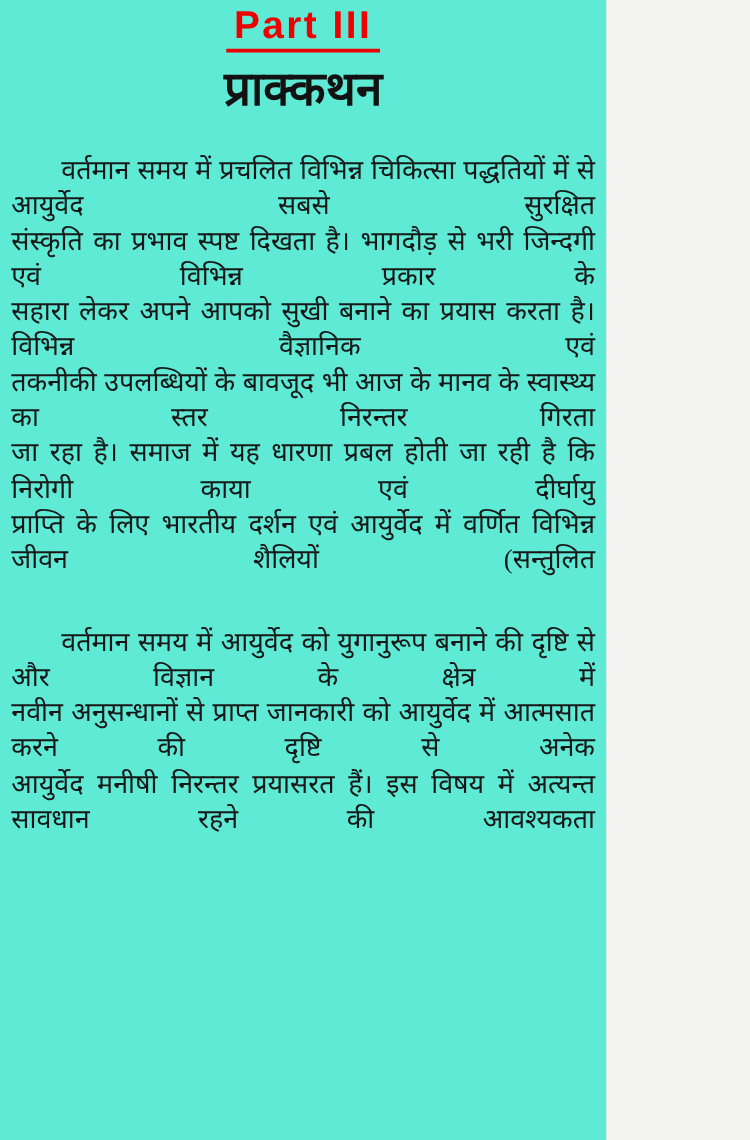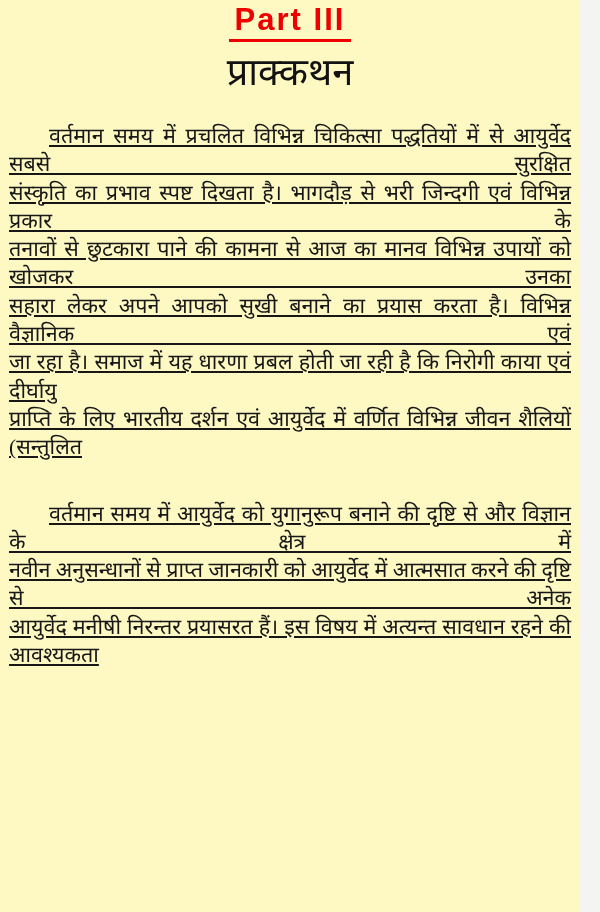--- a/index.html
+++ b/index.html
@@ -3,22 +3,22 @@
 <meta charset="utf-8">
 <style>
   html,body{margin:0;padding:0;}
   body{
     width:600px;height:912px;
     background:#f4f4f2;
     font-family:"Liberation Serif", serif;
   }
   .page{
     position:relative;
-    width:580px;height:912px;
-    background:#fef9c3;
+    width:485px;height:912px;
+    background:#5eead4;
     color:#171717;
     overflow:hidden;
     box-sizing:border-box;
   }
   .part-title-wrap{
     text-align:center;
     padding-top:2px;
   }
   .part-title{
     display:inline-block;
@@ -26,31 +26,30 @@
     font-weight:bold;
     font-size:31px;
     line-height:36px;
     color:#ee0000;
     letter-spacing:2px;
     border-bottom:3px solid #ee0000;
     padding:0 6px 1px 6px;
   }
   .heading{
     text-align:center;
-    font-weight:normal;
+    font-weight:bold;
     font-size:38px;
     line-height:46px;
     margin-top:7px;
     color:#121212;
   }
   .body-text{
     padding:0 9px;
     margin-top:27px;
     font-size:21.5px;
-    text-decoration:underline;
   }
   .para{margin:0;}
   .para + .para{margin-top:38px;}
   .line{
     line-height:28.3px;
     text-align:justify;
     text-align-last:justify;
     color:#171717;
   }
   .line.indent{text-indent:40px;}
@@ -65,22 +64,22 @@
     <span class="part-title">Part III</span>
   </div>
 
   <div class="heading">प्राक्कथन</div>
 
   <div class="body-text">
 
     <div class="para p1">
       <div class="line indent">वर्तमान समय में प्रचलित विभिन्न चिकित्सा पद्धतियों में से आयुर्वेद सबसे सुरक्षित</div>
       <div class="line">संस्कृति का प्रभाव स्पष्ट दिखता है। भागदौड़ से भरी जिन्दगी एवं विभिन्न प्रकार के</div>
-      <div class="line">तनावों से छुटकारा पाने की कामना से आज का मानव विभिन्न उपायों को खोजकर उनका</div>
       <div class="line">सहारा लेकर अपने आपको सुखी बनाने का प्रयास करता है। विभिन्न वैज्ञानिक एवं</div>
+      <div class="line">तकनीकी उपलब्धियों के बावजूद भी आज के मानव के स्वास्थ्य का स्तर निरन्तर गिरता</div>
       <div class="line">जा रहा है। समाज में यह धारणा प्रबल होती जा रही है कि निरोगी काया एवं दीर्घायु</div>
       <div class="line">प्राप्ति के लिए भारतीय दर्शन एवं आयुर्वेद में वर्णित विभिन्न जीवन शैलियों (सन्तुलित</div>
     </div>
 
     <div class="para p2">
       <div class="line indent">वर्तमान समय में आयुर्वेद को युगानुरूप बनाने की दृष्टि से और विज्ञान के क्षेत्र में</div>
       <div class="line">नवीन अनुसन्धानों से प्राप्त जानकारी को आयुर्वेद में आत्मसात करने की दृष्टि से अनेक</div>
       <div class="line">आयुर्वेद मनीषी निरन्तर प्रयासरत हैं। इस विषय में अत्यन्त सावधान रहने की आवश्यकता</div>
 
     </div>

